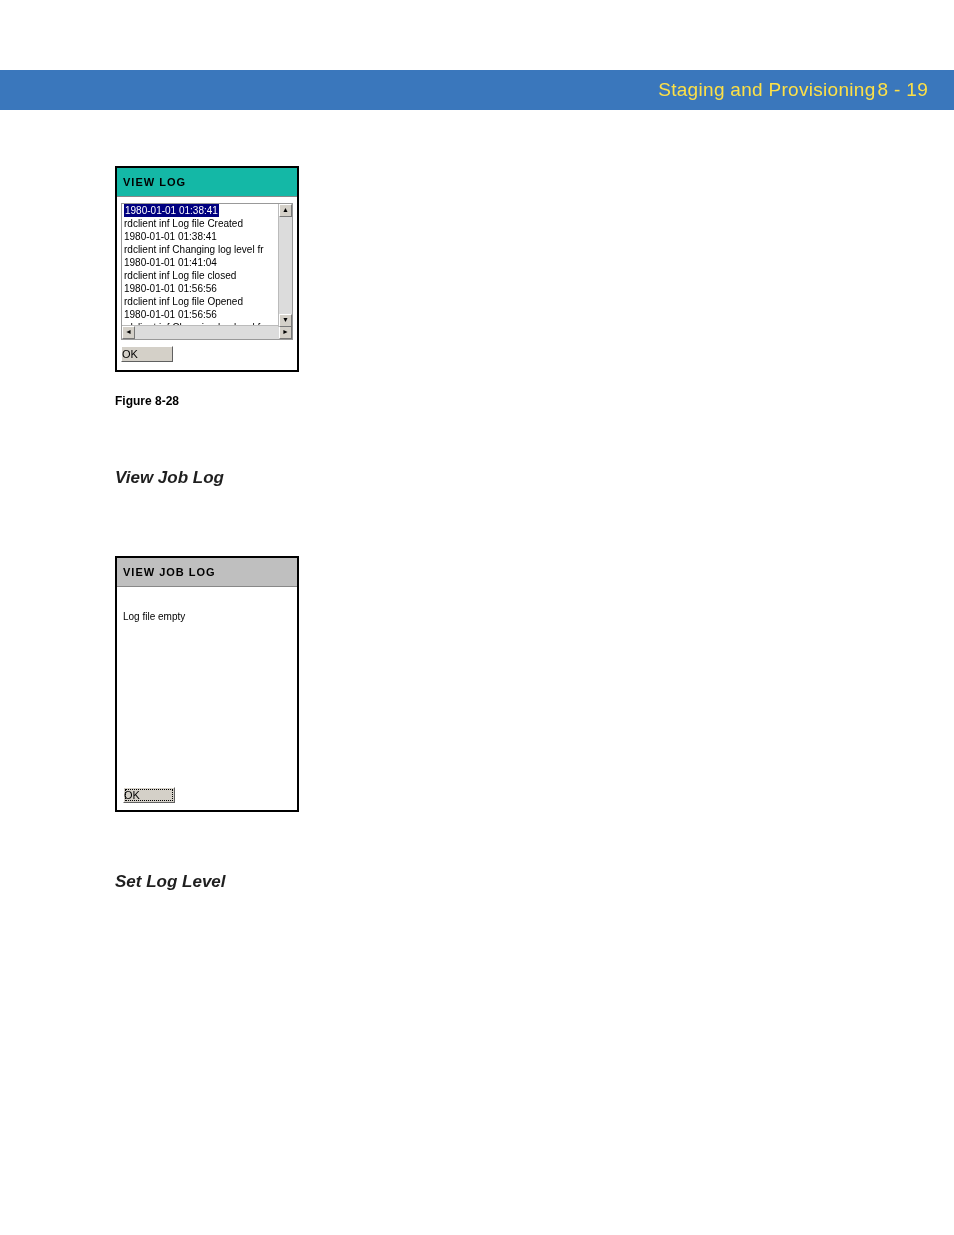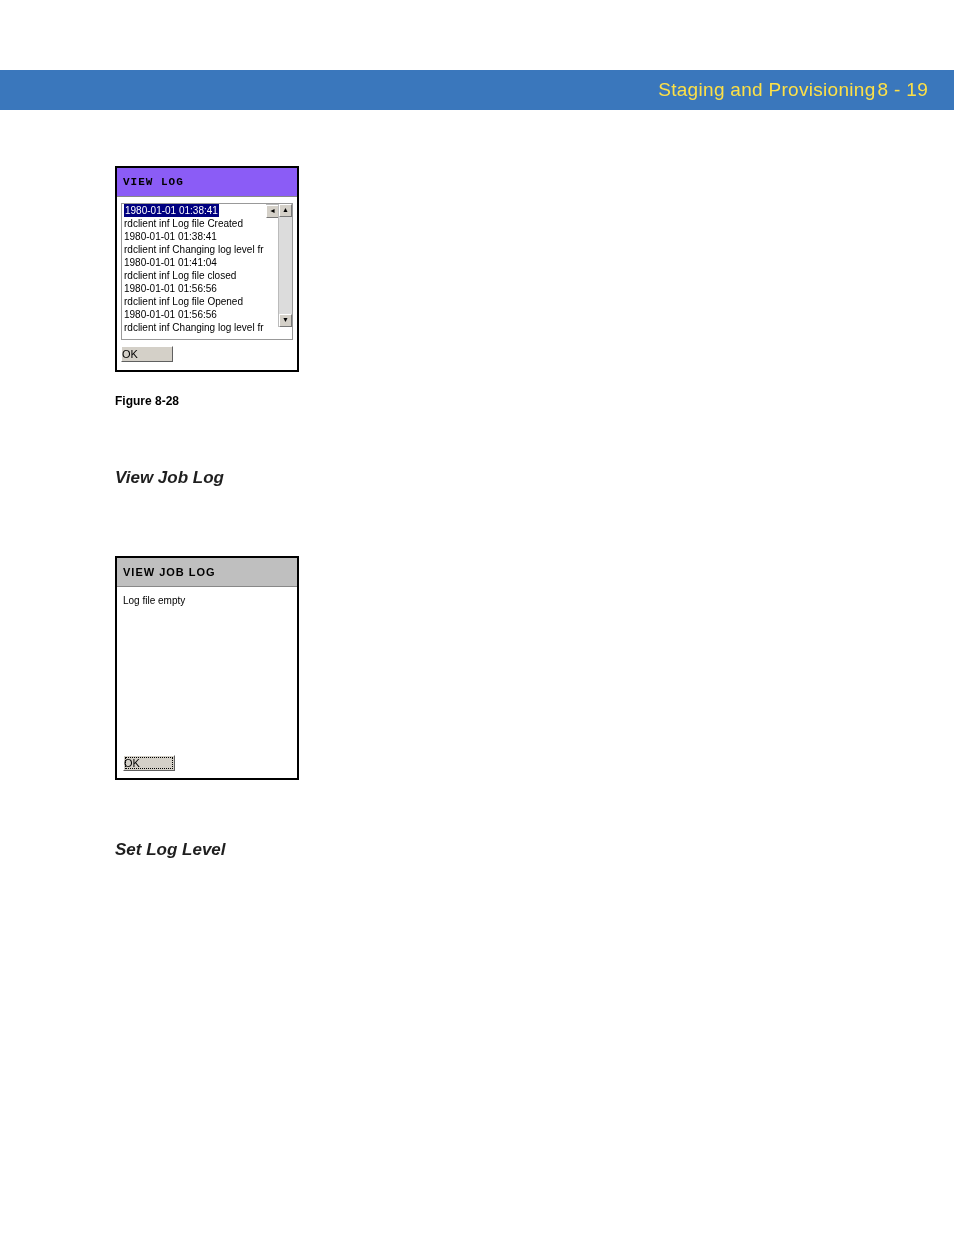--- a/index.html
+++ b/index.html
@@ -1,36 +1,36 @@
 <!DOCTYPE html>
 <html><head>
 <meta charset="utf-8">
 <style>
   html,body{margin:0;padding:0;background:#fff;font-family:Arial,Helvetica,sans-serif;color:#000;width:954px}
   .page-header{background:#3a77bc;color:#fde047;height:40px;display:flex;align-items:center;justify-content:flex-end;padding:0 26px;font-family:"Arial Narrow",Arial,sans-serif;letter-spacing:.3px;margin-top:70px}
   .page-header .title{font-size:19px;font-weight:400}
   .page-header .num{font-size:19px;font-weight:400;margin-left:2px}
   .content{padding:0 0 0 115px;width:720px}
   .dialog{border:2px solid #000;background:#fff;width:180px;margin-top:56px}
-  .dialog .titlebar{background:#8b5cf6;border-bottom:1px solid #888;padding:8px 6px;font-family:Liberation Mono, monospace;font-size:11px;font-weight:bold;letter-spacing:1px}
+  .dialog .titlebar{background:#14b8a6;border-bottom:1px solid #888;padding:8px 6px;font-family:Liberation Sans, sans-serif;font-size:11px;font-weight:bold;letter-spacing:1px}
   .dialog .body{background:#fff;padding:6px 4px 6px 4px;position:relative}
-  .logbox{border:1px solid #999;position:relative;padding:0;height:135px;display:flex;}
+  .logbox{border:1px solid #999;position:relative;padding:0;height:135px;display:flex;flex-direction:column}
   .log-lines{font-family:Tahoma,Arial,sans-serif;font-size:10px;line-height:13px;padding:0 2px;flex:1;overflow:hidden;white-space:nowrap}
   .log-lines .sel{background:#000080;color:#fff;display:inline-block;padding:0 1px}
   .vscroll{position:absolute;right:0;top:0;bottom:12px;width:13px;background:#dcdcdc;display:flex;flex-direction:column;justify-content:space-between;border-left:1px solid #bbb}
   .sbtn{width:13px;height:13px;background:#d4d0c8;border:1px solid #fff;border-right-color:#777;border-bottom-color:#777;box-sizing:border-box;font-size:7px;text-align:center;line-height:9px;color:#000}
   .hscroll{height:13px;background:#dcdcdc;display:flex;justify-content:space-between;border-top:1px solid #bbb}
   .hscroll .sbtn{}
   .winbtn{display:inline-block;min-width:50px;padding:1px 0;font-family:Tahoma,Arial,sans-serif;font-size:11px;text-align:left;background:#d4d0c8;border-top:1px solid #fff;border-left:1px solid #fff;border-right:1px solid #606060;border-bottom:1px solid #606060;margin:6px 7px 2px 0}
   .winbtn.focus{outline:1px dotted #000;outline-offset:-3px}
   .caption{font:bold 12px Arial;margin:22px 0 0 0}
   .section-h{font:italic bold 17px Arial;color:#1f1f1f;margin:60px 0 0 0}
   .dialog2{border:2px solid #000;background:#fff;width:180px;margin-top:68px}
   .dialog2 .titlebar{background:#bfbfbf;border-bottom:1px solid #888;padding:8px 6px;font-family:"Trebuchet MS",Tahoma,sans-serif;font-size:11px;font-weight:bold;letter-spacing:1px}
-  .dialog2 .body{background:#fff;height:175px;position:relative;padding:8px 6px}
+  .dialog2 .body{background:#fff;height:175px;position:relative;padding:24px 6px}
   .dialog2 .msg{font-family:Tahoma,Arial,sans-serif;font-size:10px}
   .dialog2 .btnrow{position:absolute;left:6px;bottom:5px}
 </style>
 </head>
 <body>
 
 <div class="page-header">
   <span class="title">Staging and Provisioning</span>
   <span class="num">8 - 19</span>
 </div>

